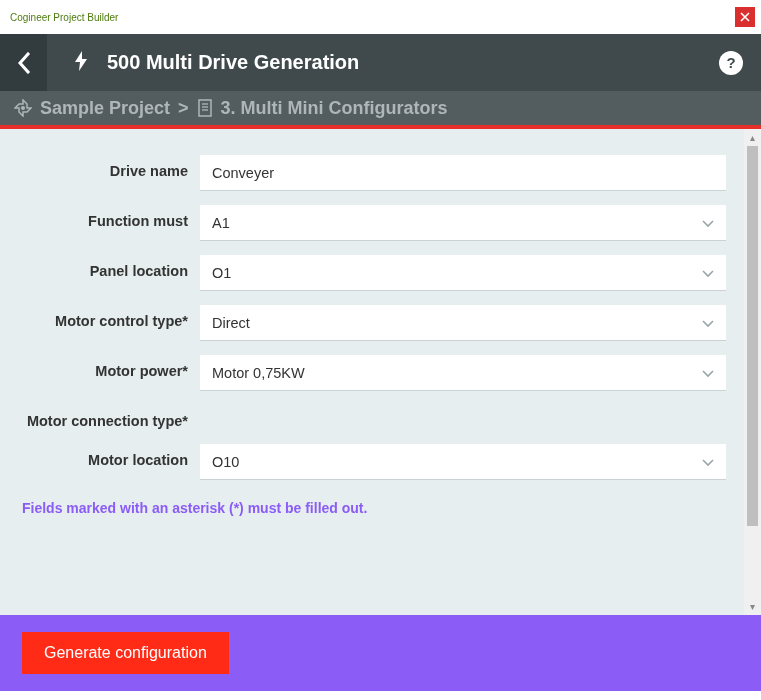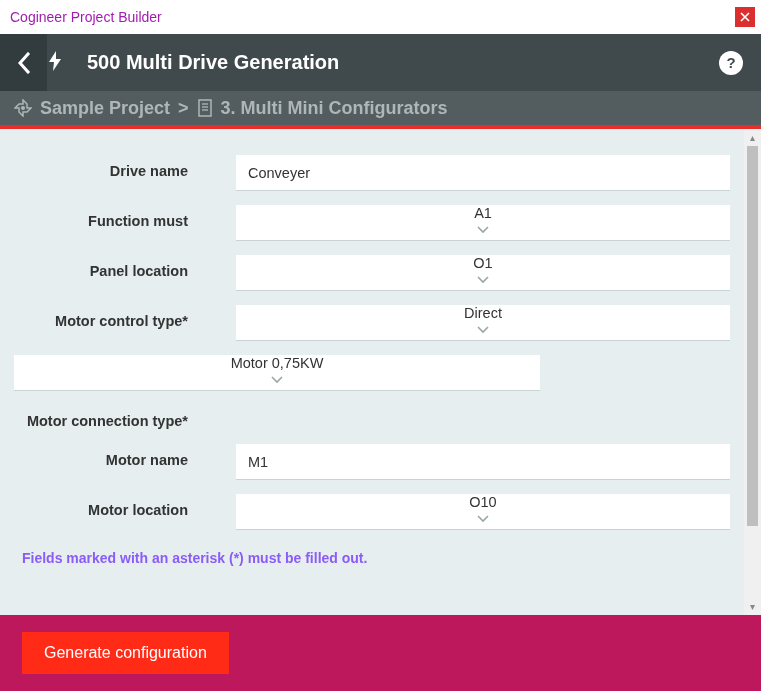--- a/index.html
+++ b/index.html
@@ -1,54 +1,54 @@
 <!DOCTYPE html>
 <html><head>
 <meta charset="utf-8">
 <style>
   * { box-sizing: border-box; margin: 0; padding: 0; }
   body { font-family: 'Segoe UI', Arial, sans-serif; width: 761px; height: 700px; background: #fff; overflow: hidden; }
   
   .titlebar { height: 34px; display: flex; align-items: center; justify-content: space-between; padding: 0 6px 0 10px; background: #fff; }
-  .titlebar-text { font-size: 14px; color: #a21caf; font-weight: 400; }
+  .titlebar-text { font-size: 10px; color: #4d7c0f; font-weight: 400; }
   .close-btn { width: 20px; height: 20px; background: #d9302f; color: #fff; display: flex; align-items: center; justify-content: center; font-size: 12px; cursor: pointer; }
   
   .header { background: #404a4d; height: 57px; display: flex; align-items: center; }
   .back-btn { width: 47px; height: 57px; background: #323b3e; display: flex; align-items: center; justify-content: center; cursor: pointer; }
   .back-btn svg { fill: #fff; }
-  .header-title-wrap { display: flex; align-items: center; padding-left: 0; gap: 24px; flex: 1; }
+  .header-title-wrap { display: flex; align-items: center; padding-left: 26px; gap: 18px; flex: 1; }
   .bolt-icon { color: #fff; }
   .header-title { color: #fff; font-size: 20px; font-weight: 600; }
   .help-btn { width: 24px; height: 24px; border-radius: 50%; background: #fff; color: #404a4d; display: flex; align-items: center; justify-content: center; font-weight: 700; font-size: 15px; margin-right: 18px; cursor: pointer; }
   
   .breadcrumb { background: #535c5f; height: 34px; display: flex; align-items: center; padding-left: 14px; gap: 8px; color: #aeb6b8; font-size: 18px; font-weight: 600; }
   .breadcrumb .sep { color: #aeb6b8; }
   .bc-icon { display: inline-flex; align-items: center; }
   
   .red-line { height: 4px; background: #e62f2a; }
   
   .form-area { background: #e6eeef; height: 486px; position: relative; display: flex; }
   .form-inner { flex: 1; padding: 26px 14px 0 14px; overflow: auto; }
   
-  .form-row { display: flex; align-items: flex-start; margin-bottom: 14px; gap: 36px; }
+  .form-row { display: flex; align-items: flex-start; margin-bottom: 14px; }
   .form-label-col { width: 186px; text-align: right; padding-right: 12px; padding-top: 7px; color: #333; font-size: 14.5px; font-weight: 600; line-height: 1.25; }
   .form-input-col { flex: 1; max-width: 526px; }
   
   .text-input { width: 100%; height: 36px; border: none; border-bottom: 1px solid #c9d2d4; background: #fff; padding: 0 12px; font-size: 14.5px; color: #333; outline: none; }
-  .select-input { width: 100%; height: 36px; border: none; border-bottom: 1px solid #c9d2d4; background: #fff; padding: 0 12px; font-size: 14.5px; color: #333; display: flex; align-items: center; cursor: pointer; flex-direction: column; }
+  .select-input { width: 100%; height: 36px; border: none; border-bottom: 1px solid #c9d2d4; background: #fff; padding: 0 12px; font-size: 14.5px; color: #333; display: flex; align-items: center; justify-content: space-between; cursor: pointer; }
   .chevron { color: #9aa5a8; }
   
   .hint-text { color: #8b5cf6; font-size: 14px; font-weight: 600; padding: 6px 0 0 8px; }
   
   .scrollbar { width: 17px; background: #f0f0f0; display: flex; flex-direction: column; }
   .scroll-arrow { height: 17px; display: flex; align-items: center; justify-content: center; color: #888; font-size: 10px; }
   .scroll-thumb { width: 11px; margin: 0 auto; background: #bfbfbf; flex: 0 0 380px; }
   .scroll-track { flex: 1; }
   
-  .footer { background: #be185d; height: 76px; display: flex; align-items: center; padding-left: 22px; }
+  .footer { background: #8b5cf6; height: 76px; display: flex; align-items: center; padding-left: 22px; }
   .generate-btn { background: #ff2b17; color: #fff; border: none; height: 42px; padding: 0 22px; font-size: 16px; font-weight: 400; cursor: pointer; }
 </style>
 </head>
 <body>
 
 <div class="titlebar">
   <span class="titlebar-text">Cogineer Project Builder</span>
   <div class="close-btn">
     <svg width="10" height="10" viewBox="0 0 10 10">
         <path d="M1 1 L9 9 M9 1 L1 9" stroke="#fff" stroke-width="1.6"></path>
@@ -128,35 +128,32 @@
         <div class="form-input-col">
           <div class="select-input">
             <span>Direct</span>
             <span class="chevron"><svg width="12" height="8" viewBox="0 0 12 8">
                 <path d="M1 1 L6 6 L11 1" stroke="#9aa5a8" stroke-width="1.6" fill="none"></path>
               </svg></span>
           </div>
         </div>
       </div>
       <div class="form-row">
+        <div class="form-label-col">Motor power*</div>
         <div class="form-input-col">
           <div class="select-input">
             <span>Motor 0,75KW</span>
             <span class="chevron"><svg width="12" height="8" viewBox="0 0 12 8">
                 <path d="M1 1 L6 6 L11 1" stroke="#9aa5a8" stroke-width="1.6" fill="none"></path>
               </svg></span>
           </div>
         </div>
       </div>
       <div class="form-row">
         <div class="form-label-col">Motor connection type*</div>
-      </div>
-      <div class="form-row">
-        <div class="form-label-col">Motor name</div>
-        <div class="form-input-col"><input class="text-input" value="M1" style=""></div>
       </div>
       <div class="form-row">
         <div class="form-label-col">Motor location</div>
         <div class="form-input-col">
           <div class="select-input">
             <span>O10</span>
             <span class="chevron"><svg width="12" height="8" viewBox="0 0 12 8">
                 <path d="M1 1 L6 6 L11 1" stroke="#9aa5a8" stroke-width="1.6" fill="none"></path>
               </svg></span>
           </div>

